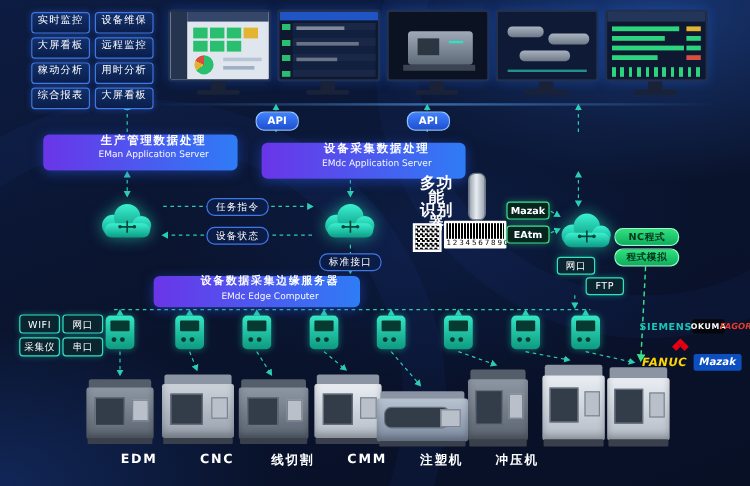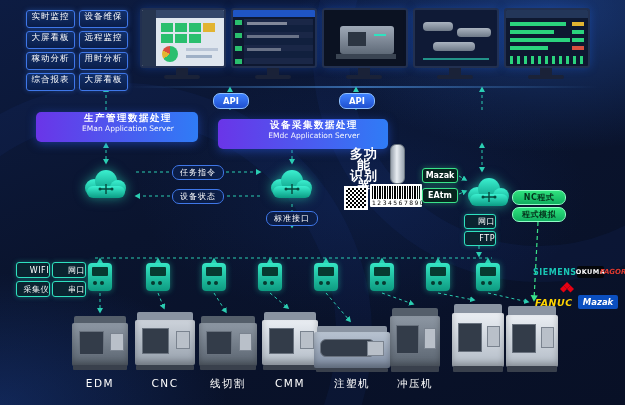--- a/index.html
+++ b/index.html
@@ -48,21 +48,21 @@
   .banner .t2{font-size:7.5px;opacity:.95;line-height:9px;}
 
   .cloud{position:absolute;z-index:2;filter:drop-shadow(0 0 6px rgba(40,230,190,.55));}
 
   .flow-pill{position:absolute;height:13px;padding:0 7px;border-radius:7px;z-index:2;
     background:#0b1d46;border:1px solid #3f77e8;transform:translateX(-50%);
     display:flex;align-items:center;justify-content:center;font-size:8px;letter-spacing:1px;}
 
   .port-pill{position:absolute;border-radius:3px;z-index:2;
     background:#0a2430;border:1px solid #2fe2c0;box-shadow:0 0 5px rgba(47,226,192,.35);
-    display:flex;align-items:center;justify-content:flex-end;font-size:8px;letter-spacing:.5px;}
+    display:flex;align-items:center;justify-content:center;font-size:8px;letter-spacing:.5px;}
   .tag-pill{position:absolute;border-radius:3px;z-index:2;
     background:#07251f;border:1px solid #3ae38a;box-shadow:0 0 6px rgba(58,227,138,.4);
     display:flex;align-items:center;justify-content:center;font-size:8px;font-weight:bold;}
   .green-pill{position:absolute;border-radius:7px;z-index:2;color:#04331c;font-weight:bold;font-size:8px;
     background:linear-gradient(180deg,#2fe27d,#0fae5f);border:1px solid #8fffc6;
     display:flex;align-items:center;justify-content:center;letter-spacing:.5px;}
 
   
   .id-title{position:absolute;z-index:2;font-size:13px;font-weight:bold;text-align:center;line-height:11px;letter-spacing:1px;}
   .cylinder{position:absolute;width:13px;height:38px;border-radius:6px;z-index:2;
@@ -88,21 +88,21 @@
     background:linear-gradient(180deg,#cdd3db,#96a0ac);box-shadow:inset 0 -4px 6px rgba(0,0,0,.25);}
   .m-win{position:absolute;left:12%;top:18%;width:42%;height:52%;background:#333c49;border:1px solid #69727e;}
   .m-panel{position:absolute;right:8%;top:24%;width:20%;height:36%;background:#b9c0c9;border:1px solid #7a838f;}
   .m-base{position:absolute;left:2%;bottom:0;right:2%;height:9%;background:#39404c;border-radius:1px;}
   .mv-dark .m-body{background:linear-gradient(180deg,#8d97a3,#59636f);}
   .mv-dark .m-top{background:#545e6a;}
   .mv-light .m-body{background:linear-gradient(180deg,#eaeef3,#b2bbc6);}
   .mv-blue .m-body{background:linear-gradient(180deg,#b9c4d2,#7c8aa0);}
   .wide .m-win{left:8%;top:20%;width:70%;height:42%;border-radius:6px;}
   .mlabel{position:absolute;top:377px;transform:translateX(-50%);z-index:2;
-    font-size:10.5px;font-weight:normal;letter-spacing:1.5px;}
+    font-size:10.5px;font-weight:bold;letter-spacing:1.5px;margin-left:16px;}
 
   
   .brand-text{position:absolute;z-index:2;font-weight:bold;text-align:center;}
   .okuma-chip{position:absolute;width:27px;height:12px;background:#05070b;border-radius:2px;z-index:2;
     color:#fff;font-size:6.5px;font-weight:bold;display:flex;align-items:center;justify-content:center;letter-spacing:.5px;}
   .mazak-chip{position:absolute;width:40px;height:14px;background:#0b4fc0;border-radius:2px;z-index:2;
     color:#fff;font-size:8.5px;font-weight:bold;font-style:italic;display:flex;align-items:center;justify-content:center;}
 </style>
 </head>
 <body>
@@ -334,30 +334,34 @@
   <div class="tag-pill" style="left:422px;top:168px;width:34px;height:13px">
       <span>Mazak</span>
     </div>
   <div class="tag-pill" style="left:422px;top:188px;width:34px;height:13px">
       <span>EAtm</span>
     </div>
 
   <div class="port-pill" style="left:464px;top:214px;width:30px;height:13px">
       <span>网口</span>
     </div>
-  <div class="port-pill" style="left:464px;top:231px;width:30px;height:13px">
+  <div class="port-pill" style="left:488px;top:231px;width:30px;height:13px">
       <span>FTP</span>
     </div>
   <div class="green-pill" style="left:512px;top:190px;width:52px;height:13px">
       <span>NC程式</span>
     </div>
   <div class="green-pill" style="left:512px;top:207px;width:52px;height:13px">
       <span>程式模拟</span>
     </div>
 
+  <div class="banner" style="left:128px;top:230px;width:150px;height:26px">
+    <div class="t1" style="font-size:9px">设备数据采集边缘服务器</div>
+    <div class="t2">EMdc Edge Computer</div>
+  </div>
 
   <div class="port-pill" style="left:16px;top:262px;width:32px;height:14px">
       <span>WIFI</span>
     </div>
   <div class="port-pill" style="left:52px;top:262px;width:32px;height:14px">
       <span>网口</span>
     </div>
   <div class="port-pill" style="left:16px;top:281px;width:32px;height:14px">
       <span>采集仪</span>
     </div>

